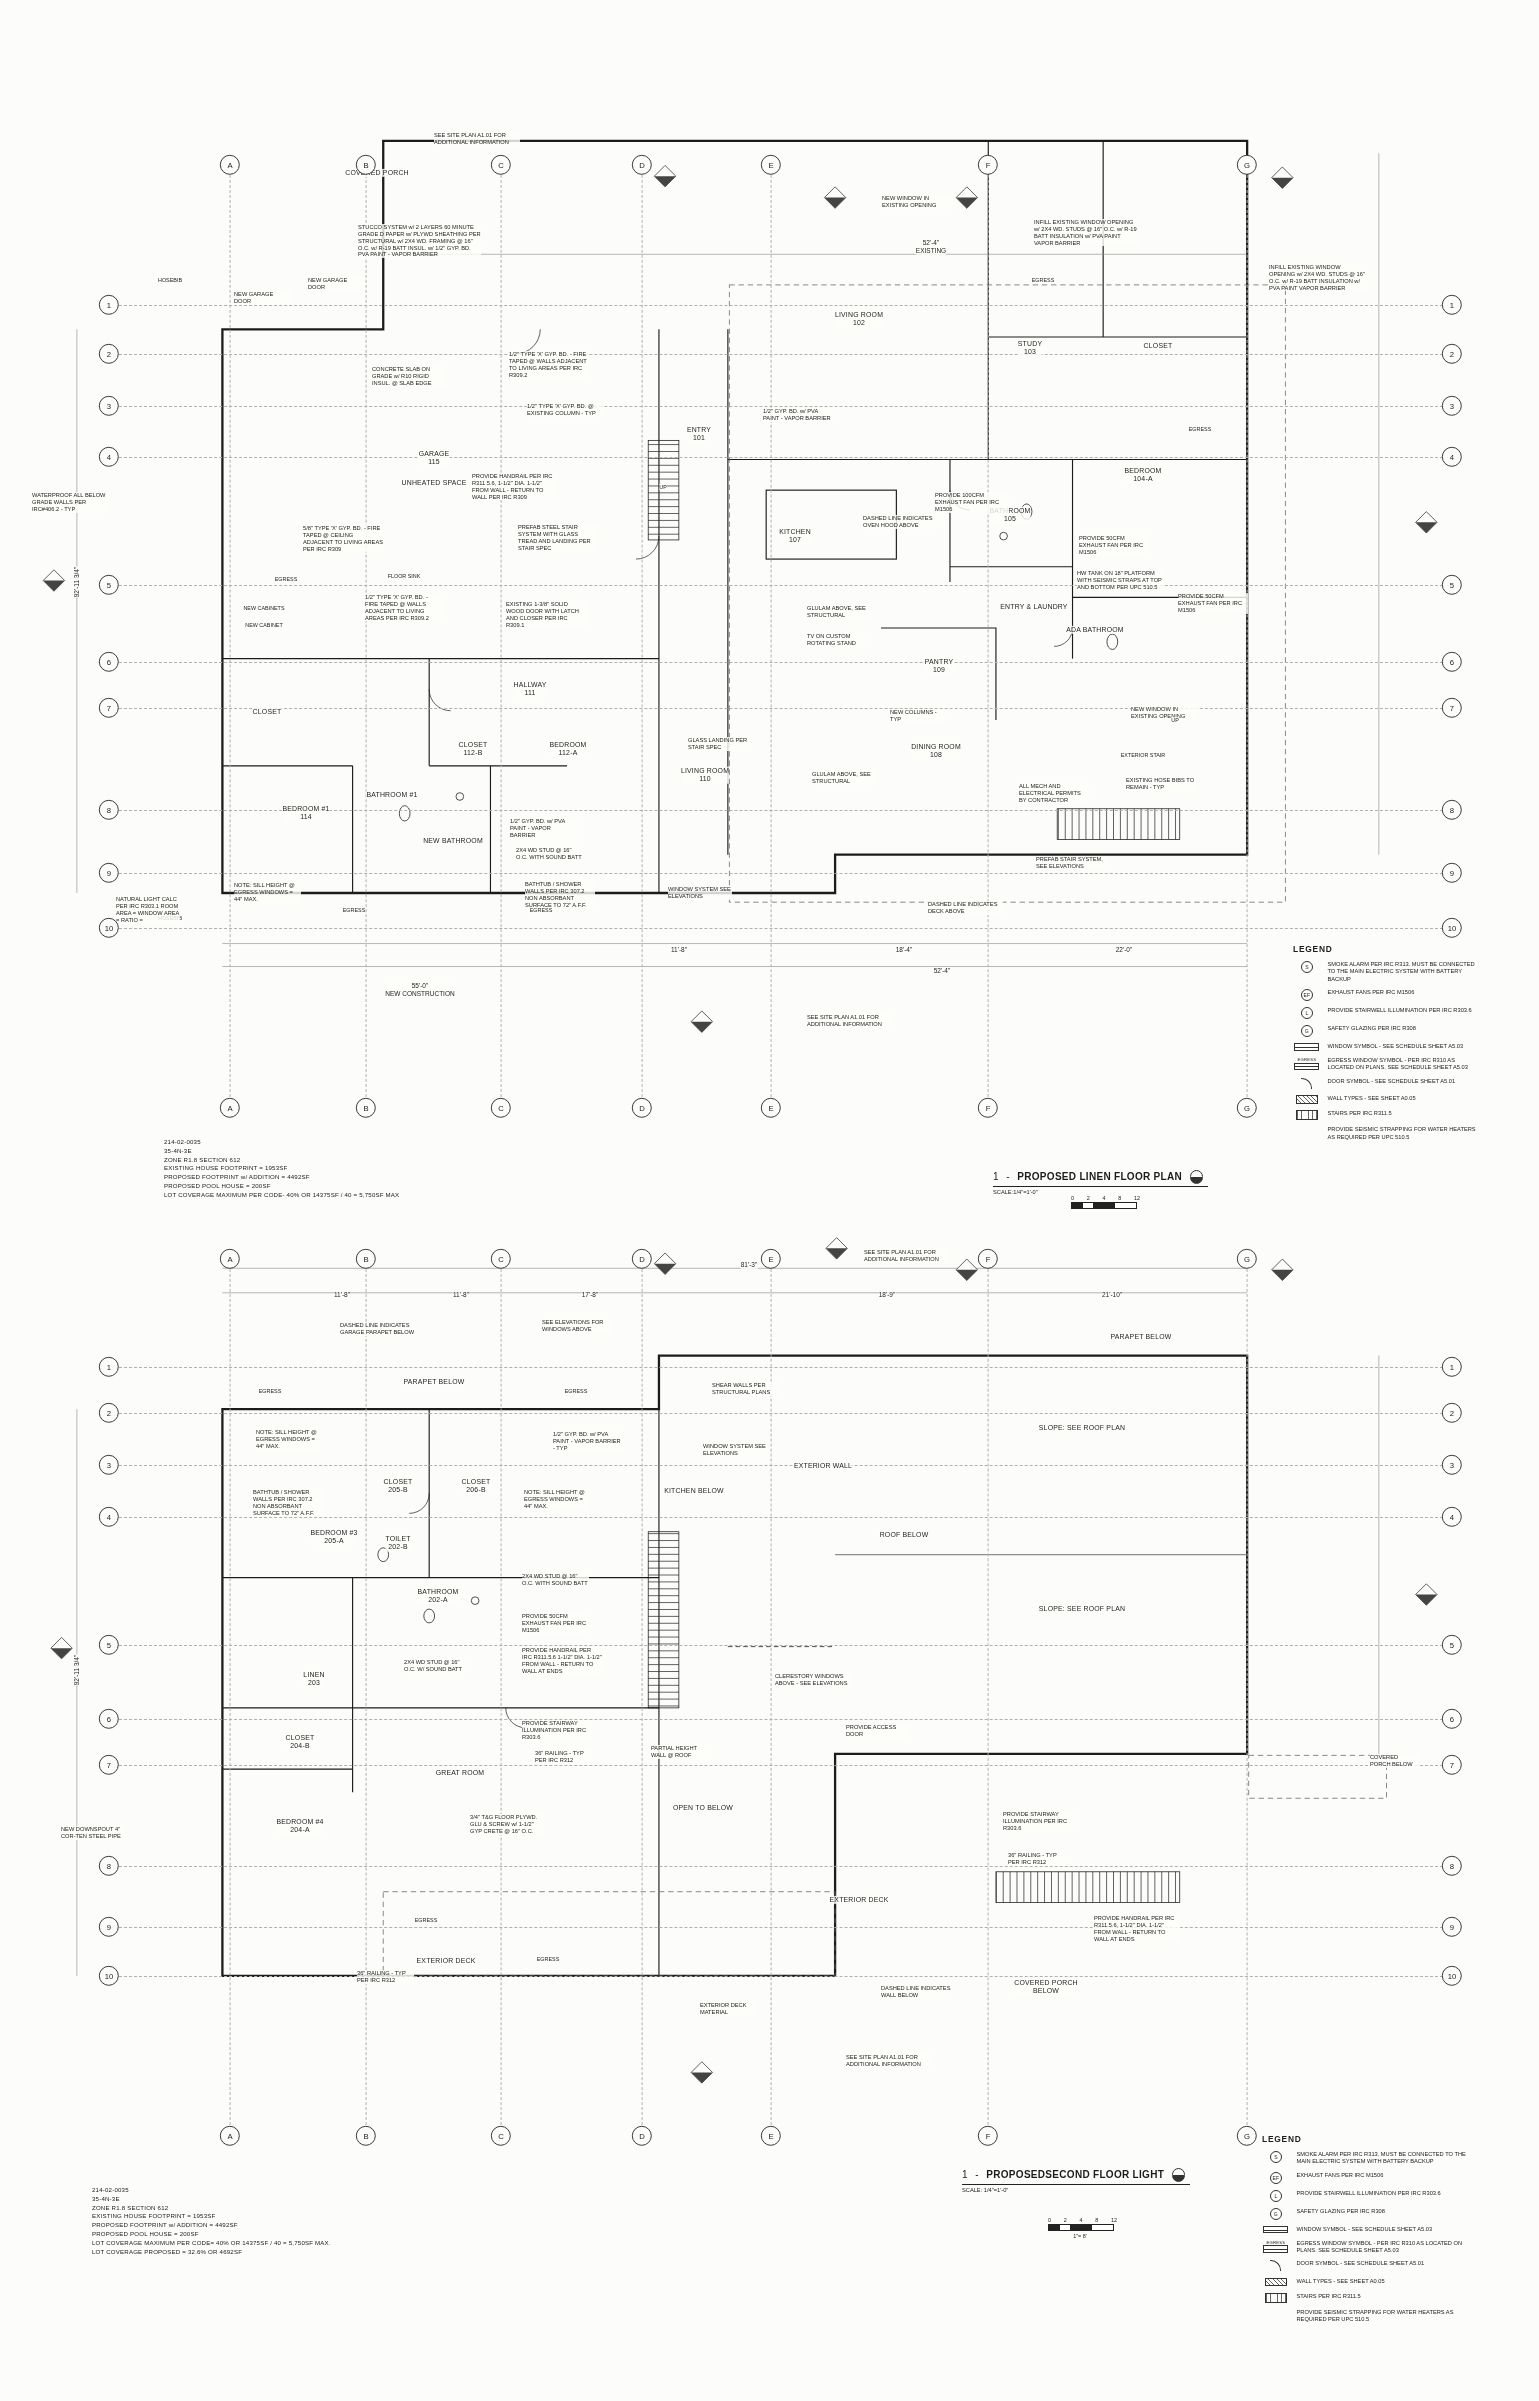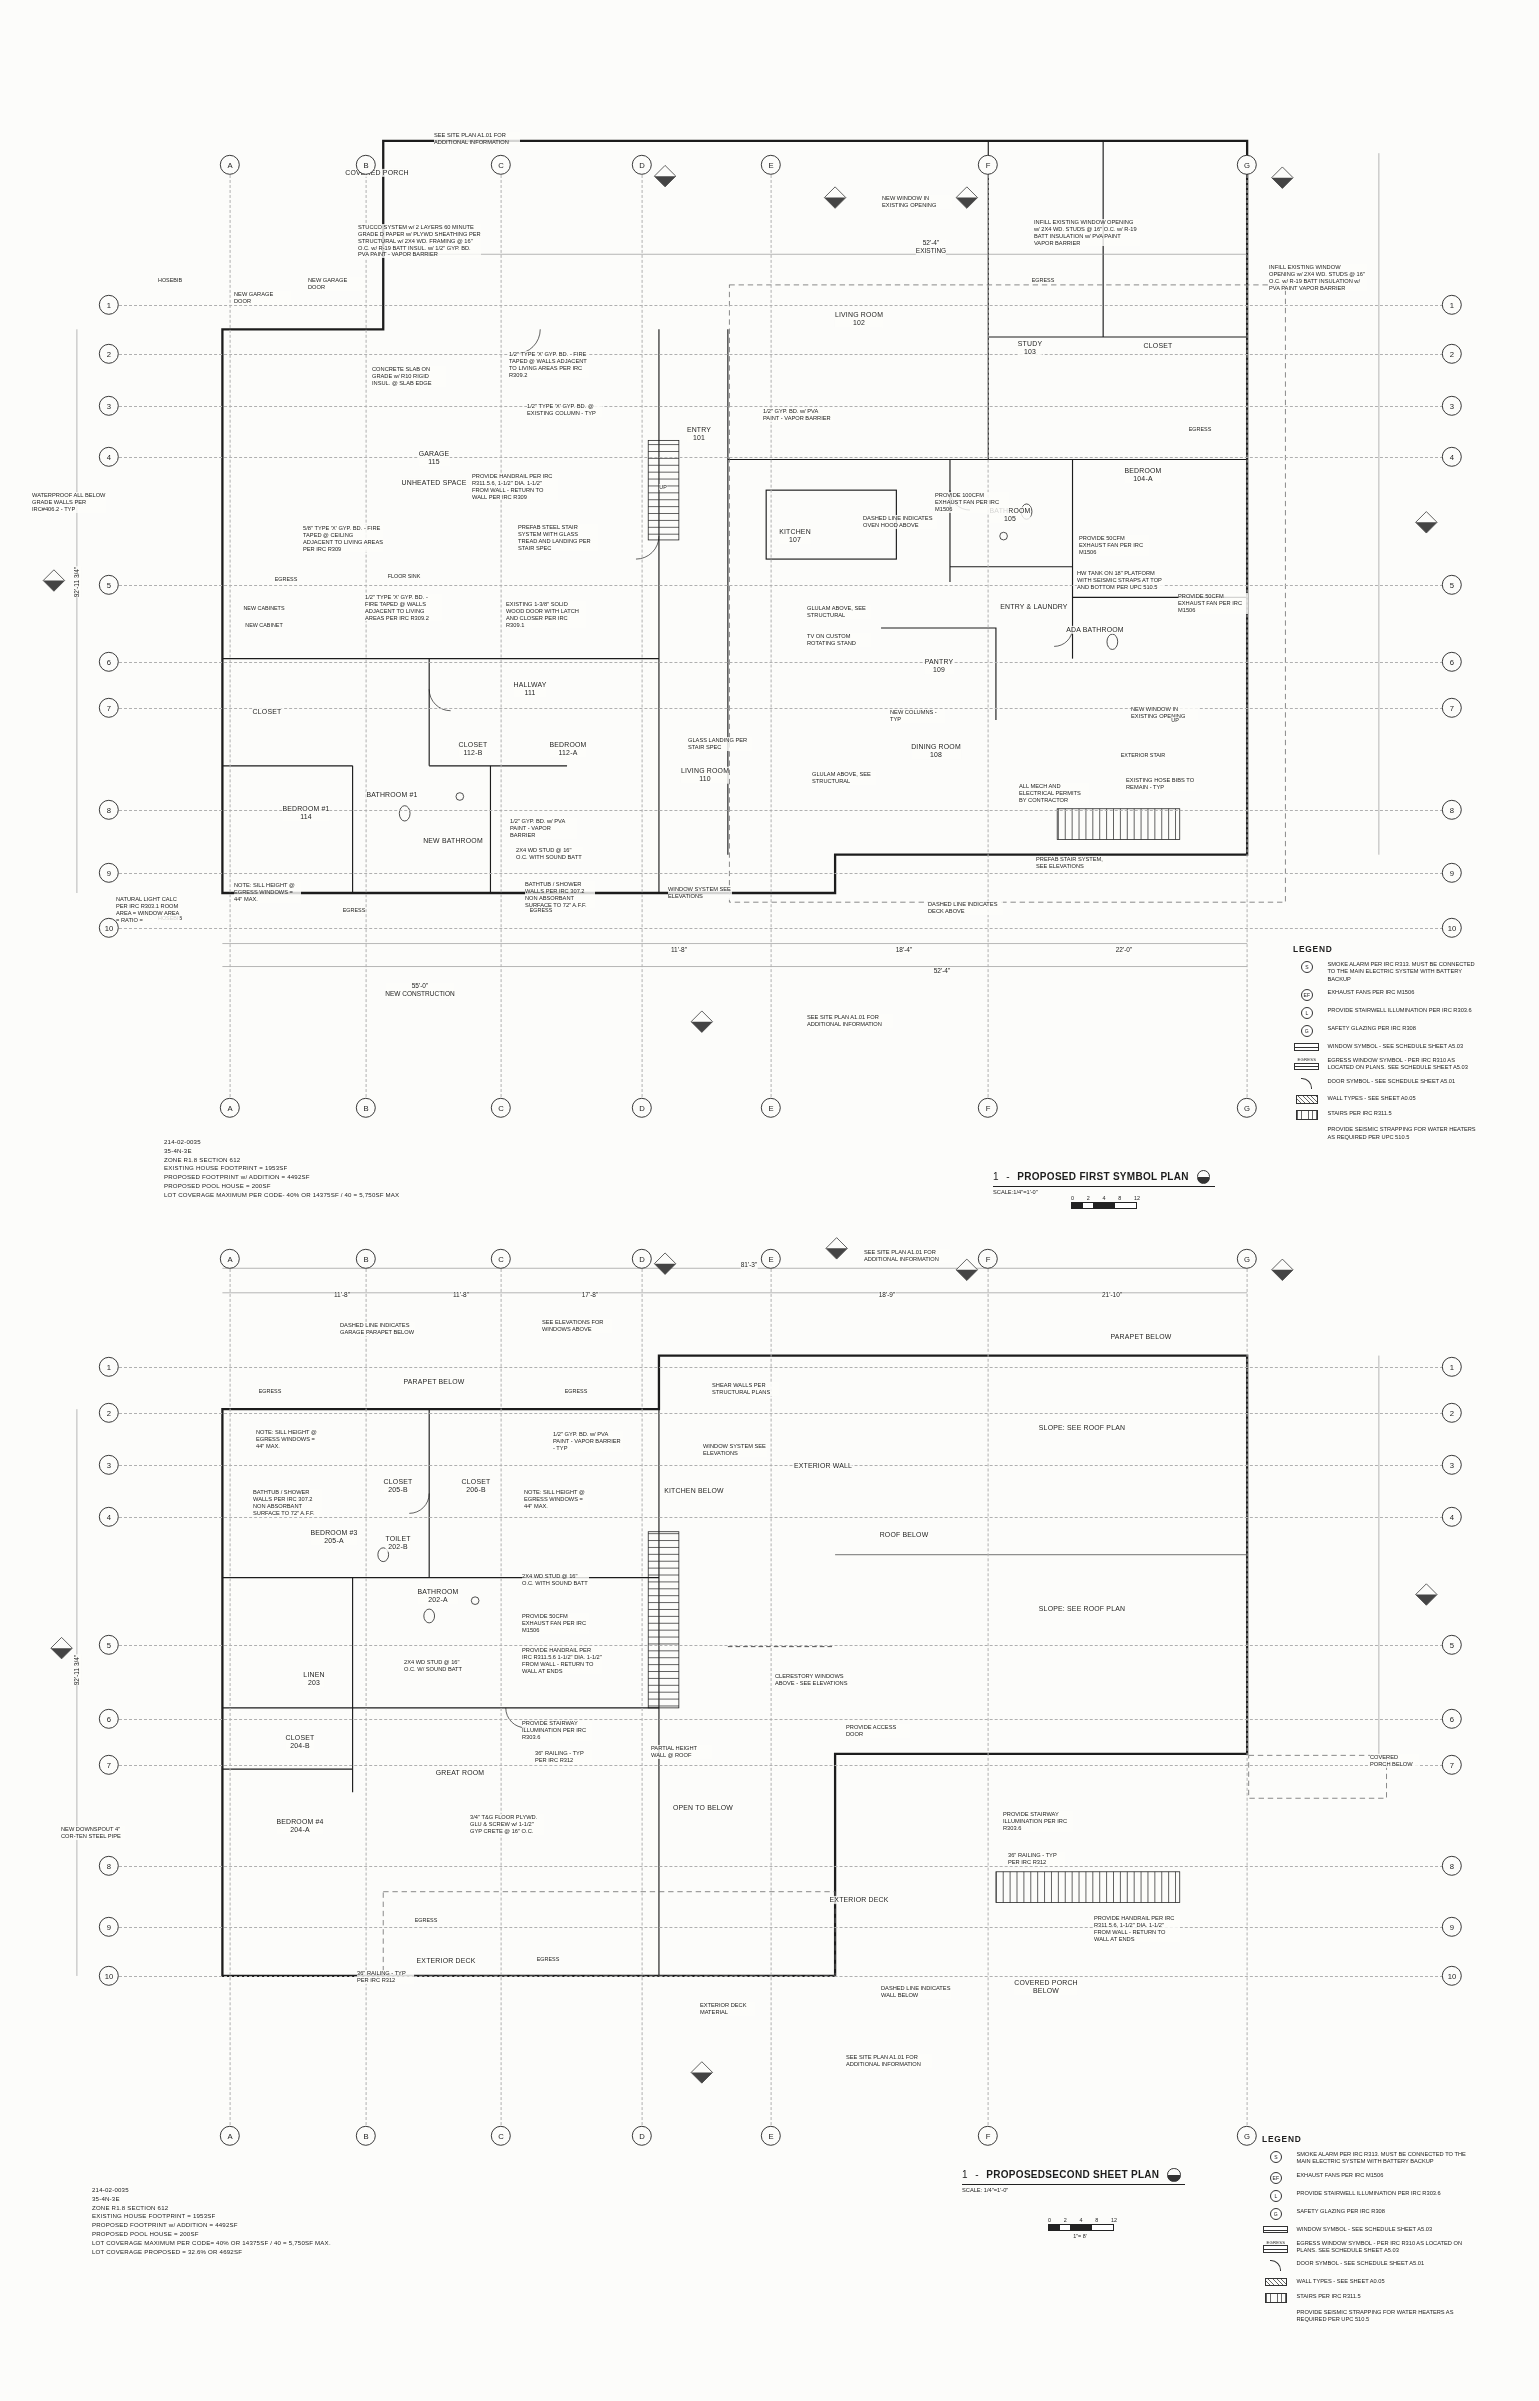--- a/index.html
+++ b/index.html
@@ -443,31 +443,31 @@
       <div class="ann dim" style="left: 590px; top: 1295px;">17'-8"</div>
       <div class="ann dim" style="left: 887px; top: 1295px;">18'-9"</div>
       <div class="ann dim" style="left: 1112px; top: 1295px;">21'-10"</div>
       <div class="ann dim" style="left: 77px; top: 1670px; transform: translate(-50%, -50%) rotate(-90deg);">92'-11 3/4"</div>
     </div>
 
   <div class="plan-title" style="left:993px;top:1170px">
     <div class="pt-row">
       <span class="pt-num">1</span>
       <span class="pt-sep">-</span>
-      <span class="pt-text">PROPOSED FIRST SYMBOL PLAN</span>
+      <span class="pt-text">PROPOSED LINEN FLOOR PLAN</span>
       <span class="pt-circle"></span>
     </div>
     <div class="pt-scale">SCALE:1/4"=1'-0"</div>
   </div>
 
   <div class="plan-title" style="left:962px;top:2168px">
     <div class="pt-row">
       <span class="pt-num">1</span>
       <span class="pt-sep">-</span>
-      <span class="pt-text">PROPOSEDSECOND SHEET PLAN</span>
+      <span class="pt-text">PROPOSEDSECOND FLOOR LIGHT</span>
       <span class="pt-circle"></span>
     </div>
     <div class="pt-scale">SCALE: 1/4"=1'-0"</div>
   </div>
 
   <div class="legend" style="left:1293px;top:944px;width:188px">
     <h3>LEGEND</h3>
   <div class="legend-row">
         <div class="legend-sym">
           <div class="symcircle">S</div>

